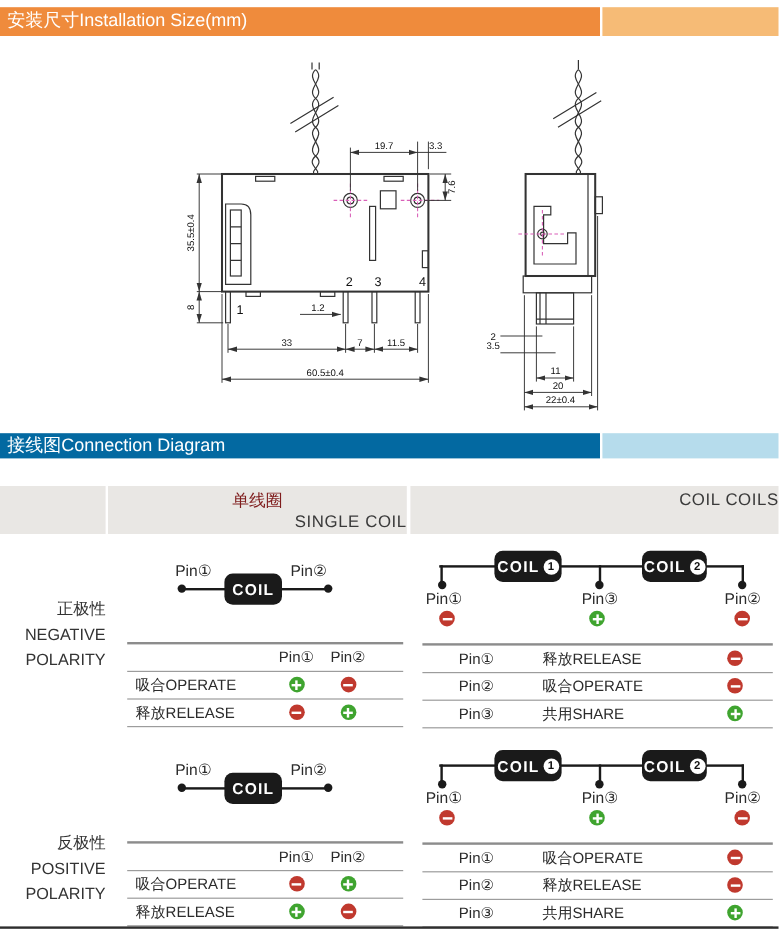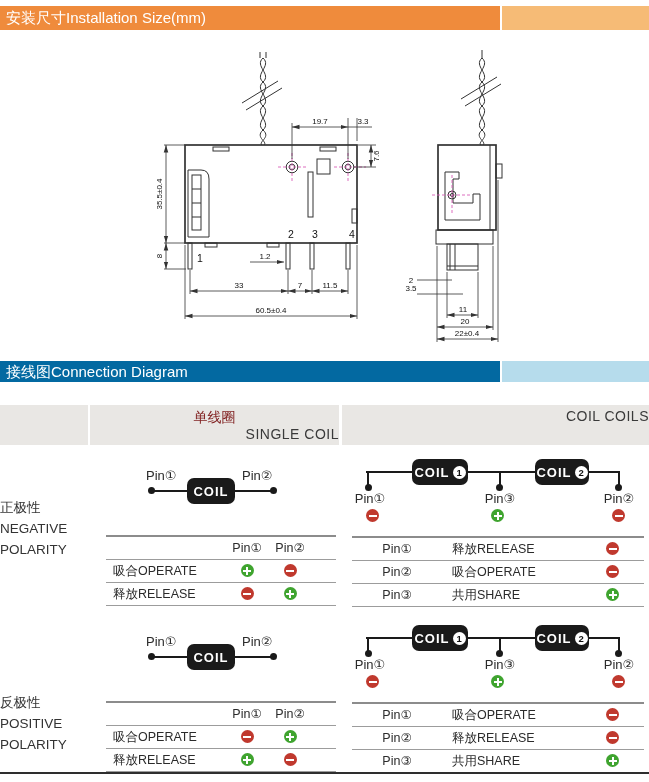--- a/index.html
+++ b/index.html
@@ -9,21 +9,21 @@
   
   .hdr{position:absolute;left:0;color:#fff;font-size:15px;box-sizing:border-box;padding-left:6px;white-space:nowrap;}
   .hdr-orange{top:6px;width:500px;height:24px;line-height:24px;background:#EF8B3C;}
   .hdr-orange-light{position:absolute;top:6px;left:502px;width:147px;height:24px;background:#F6BB76;}
   .hdr-blue{top:361px;width:500px;height:21px;line-height:21px;background:#0369a1;}
   .hdr-blue-light{position:absolute;top:361px;left:502px;width:147px;height:21px;background:#B6DCEC;}
   
   .gray-cell{position:absolute;top:405px;height:40px;background:#E9E7E4;text-align:center;box-sizing:border-box;padding-top:3px;}
   .gray-cell .zh{display:block;font-size:14px;line-height:18px;color:#7f1d1d;}
   .gray-cell .en{display:block;font-size:14px;line-height:16px;color:#3a3a3a;letter-spacing:.5px;text-align:right;}
-  .pol-label{position:absolute;left:0;width:88px;text-align:left;font-size:13.5px;line-height:21px;color:#333;}
+  .pol-label{position:absolute;left:0;width:88px;text-align:right;font-size:13.5px;line-height:21px;color:#333;}
   
   .wire{position:absolute;background:#1a1a1a;}
   .dot{position:absolute;width:7px;height:7px;border-radius:50%;background:#1a1a1a;}
   .coil-pill{position:absolute;background:#1a1a1a;border-radius:7px;color:#fff;display:flex;align-items:center;justify-content:center;font-weight:bold;font-size:13px;letter-spacing:1px;}
   .coil-num{width:13px;height:13px;border-radius:50%;background:#fff;color:#111;font-size:9.5px;font-weight:bold;line-height:13px;text-align:center;margin-left:3px;letter-spacing:0;}
   .pin-lbl{position:absolute;font-size:13px;color:#2b2b2b;white-space:nowrap;}
   
   .sign{width:13px;height:13px;border-radius:50%;display:inline-block;position:relative;}
   .sign::before{content:"";position:absolute;left:2.5px;right:2.5px;top:5.5px;height:2px;background:#fff;}
   .sign[data-sign="plus"]{background:#3FA42F;}

